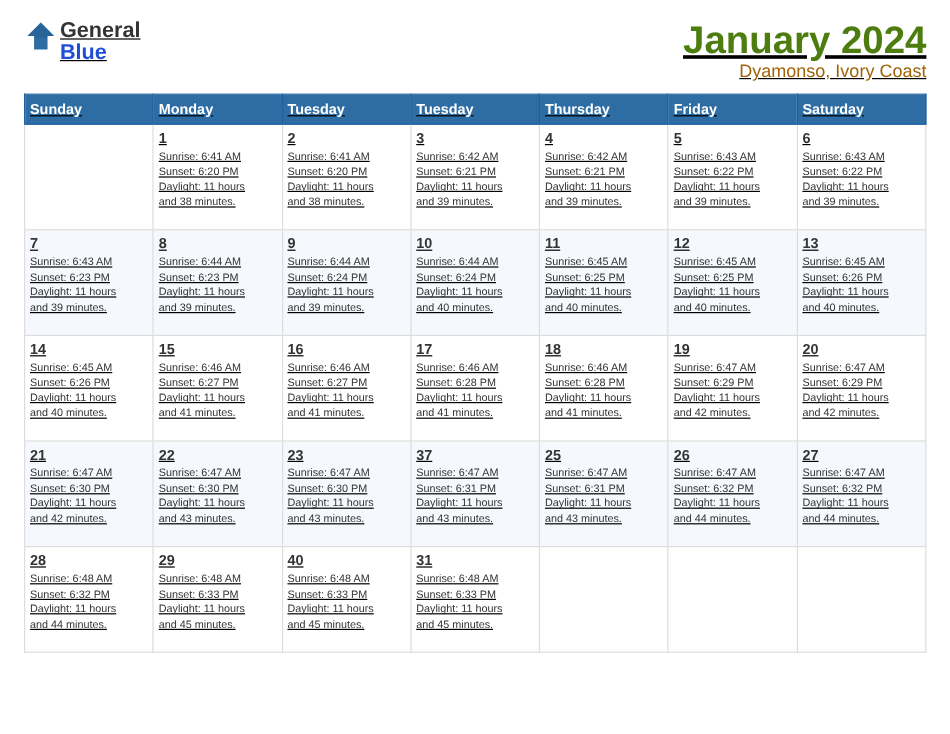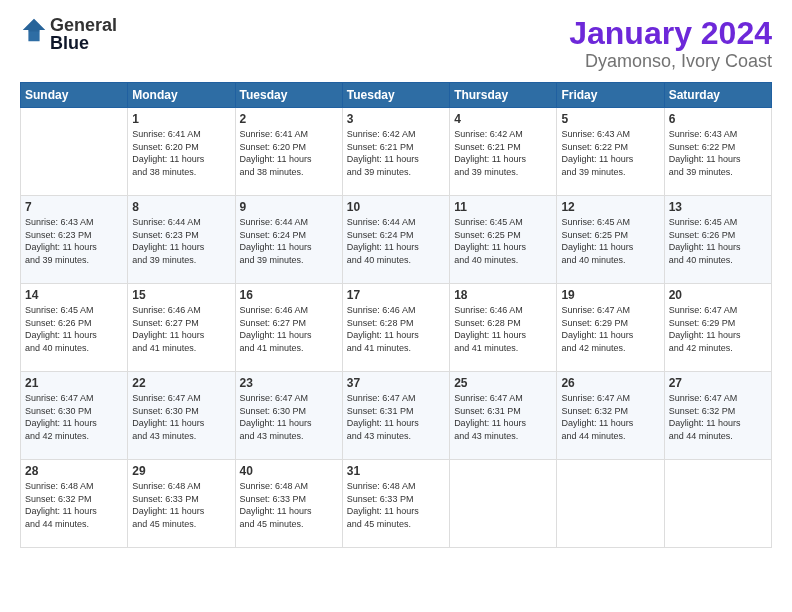--- a/index.html
+++ b/index.html
@@ -9,20 +9,21 @@
       width: 792px;
       height: 612px;
       overflow: hidden;
     }
     .page {
       width: 792px;
       height: 488px;
       padding: 16px 20px 12px 20px;
       display: flex;
       flex-direction: column;
+      text-decoration: underline;
     }
     .header {
       display: flex;
       justify-content: space-between;
       align-items: flex-start;
       margin-bottom: 10px;
     }
     .logo {
       display: flex;
       align-items: flex-start;
@@ -33,40 +34,40 @@
       line-height: 1;
     }
     .logo-general {
       font-size: 18px;
       font-weight: bold;
       color: #333;
     }
     .logo-blue {
       font-size: 18px;
       font-weight: bold;
-      color: #0f172a;
+      color: #1d4ed8;
     }
     .logo-icon {
       width: 28px;
       height: 28px;
       margin-right: 2px;
     }
     .title-block {
       text-align: right;
     }
     .title-block h1 {
       font-size: 32px;
       font-weight: bold;
-      color: #6d28d9;
+      color: #4d7c0f;
       line-height: 1.1;
     }
     .title-block h2 {
-      font-size: 18px;
+      font-size: 15px;
       font-weight: normal;
-      color: #737373;
+      color: #a16207;
     }
     .calendar {
       flex: 1;
       border: 1px solid #701a75;
       border-collapse: collapse;
       width: 100%;
       table-layout: fixed;
     }
     .calendar th {
       background-color: #2e6da4;

